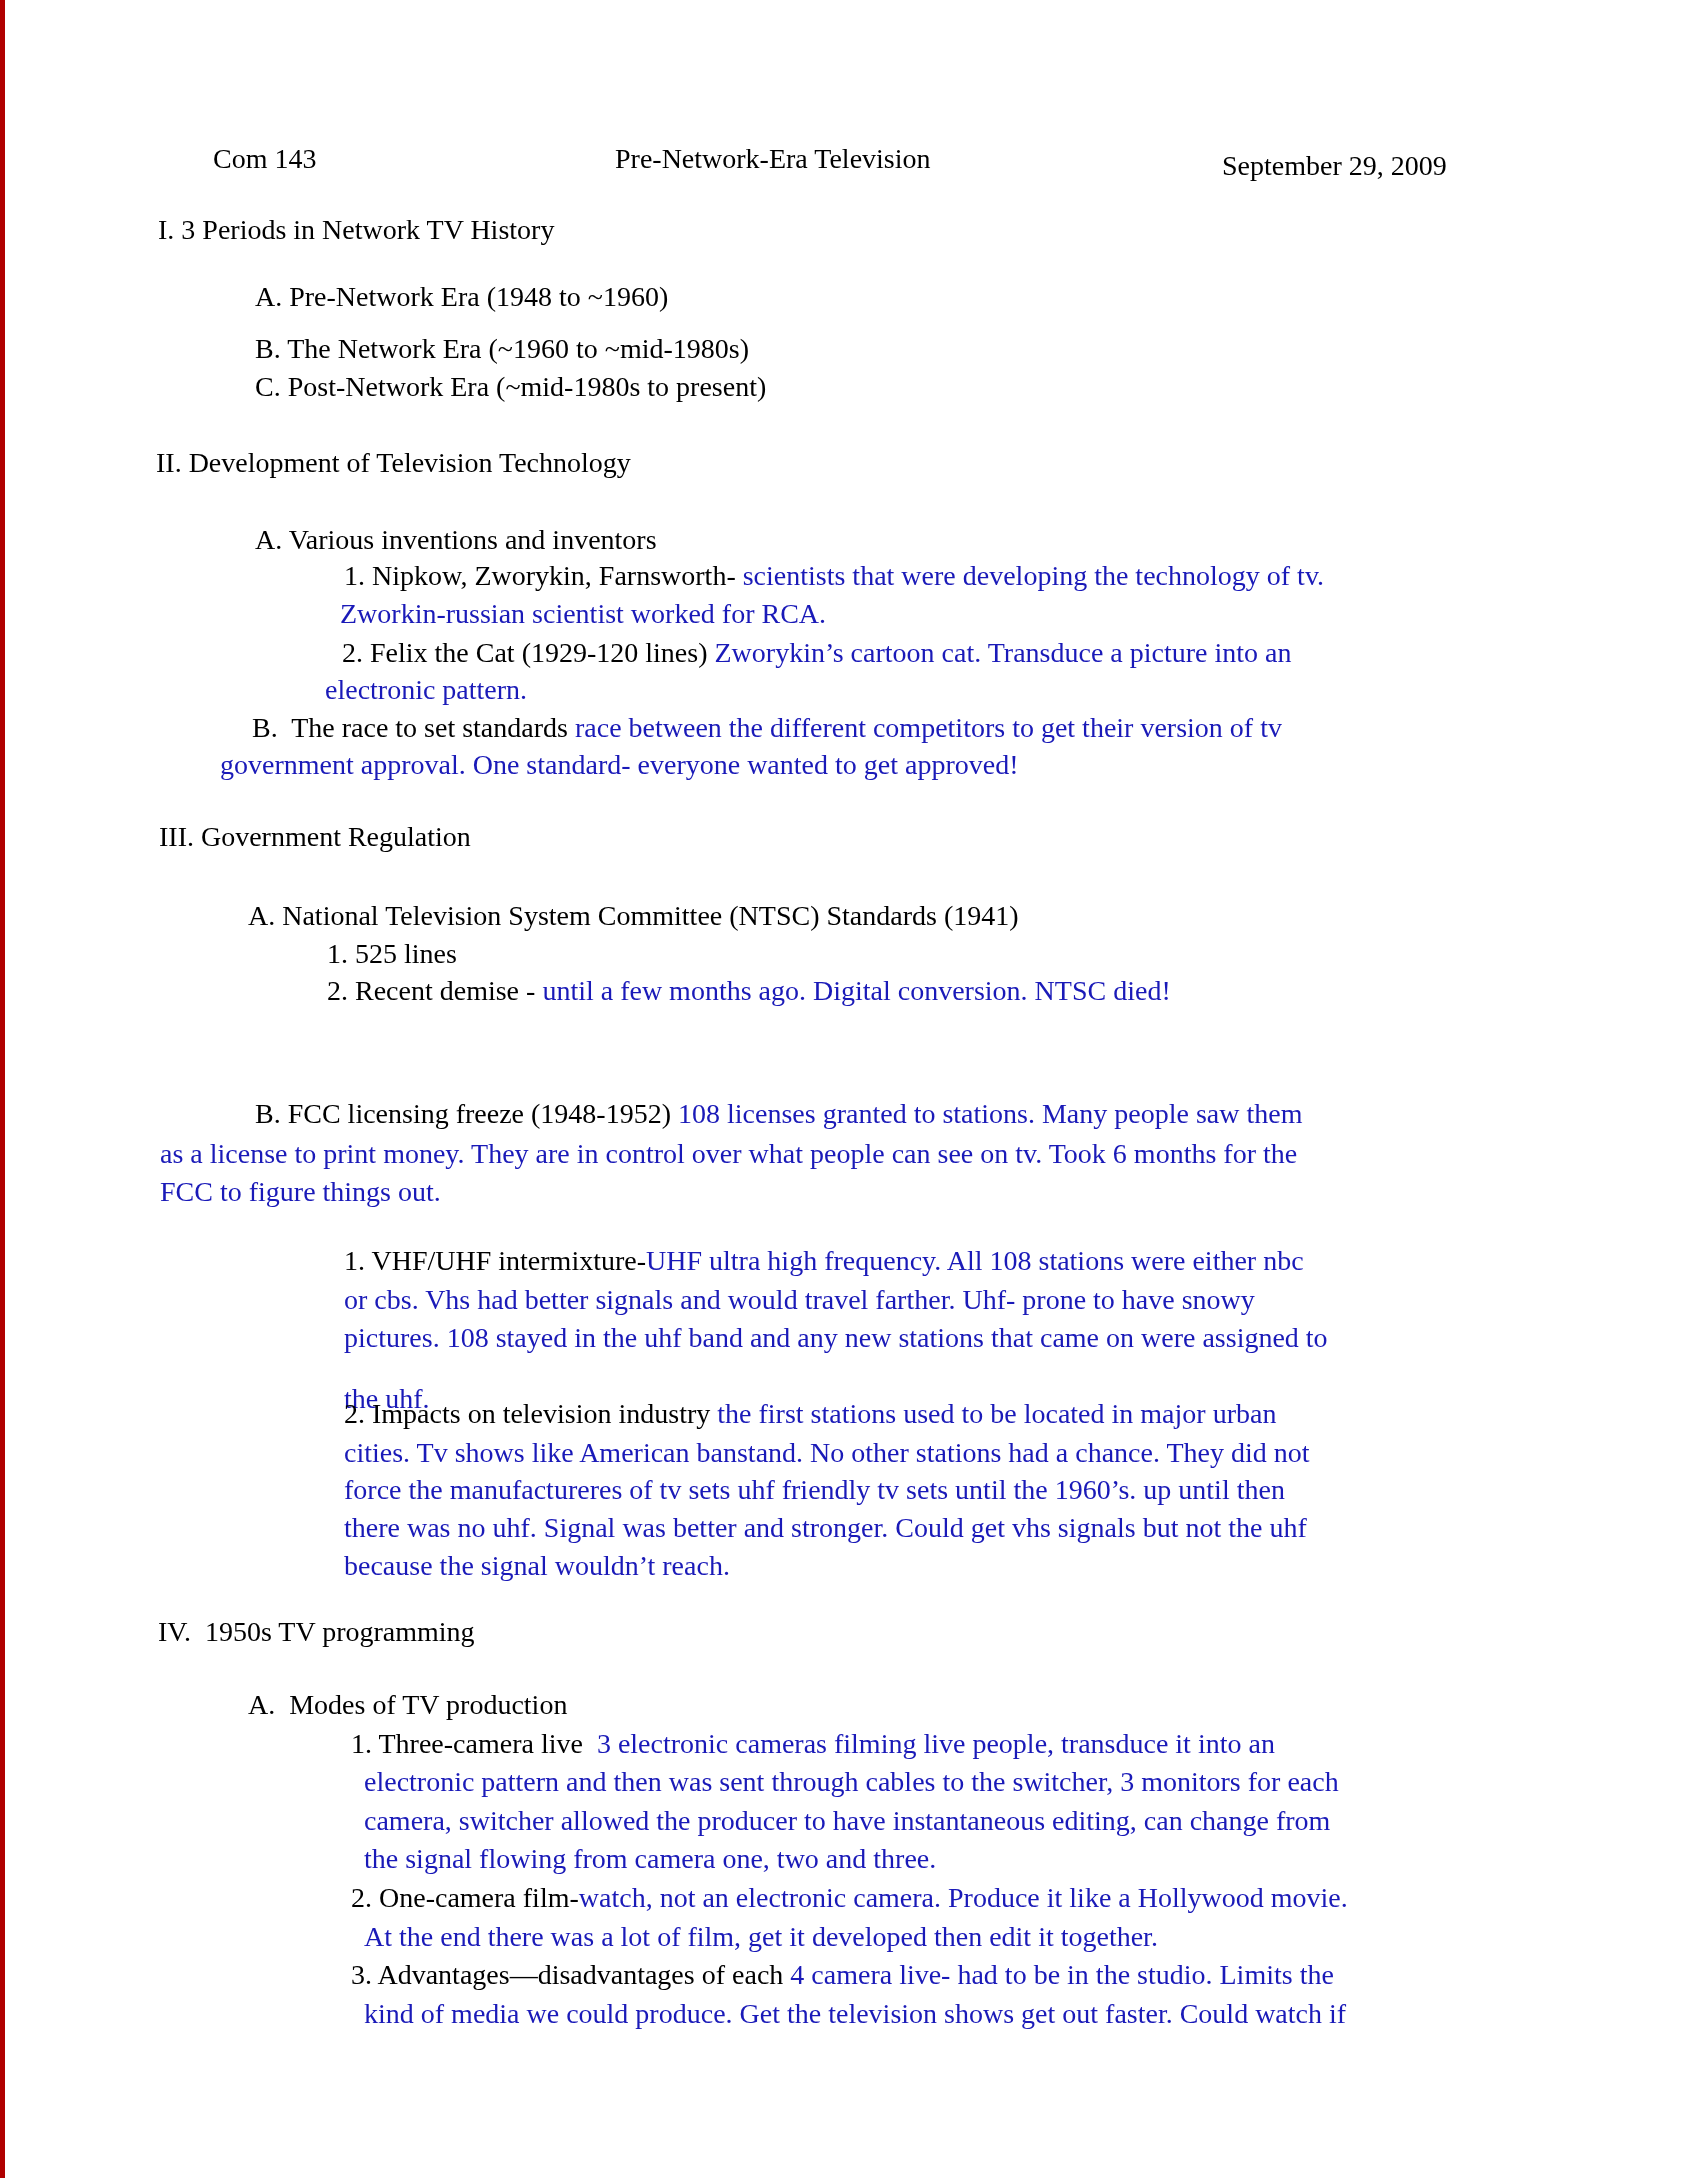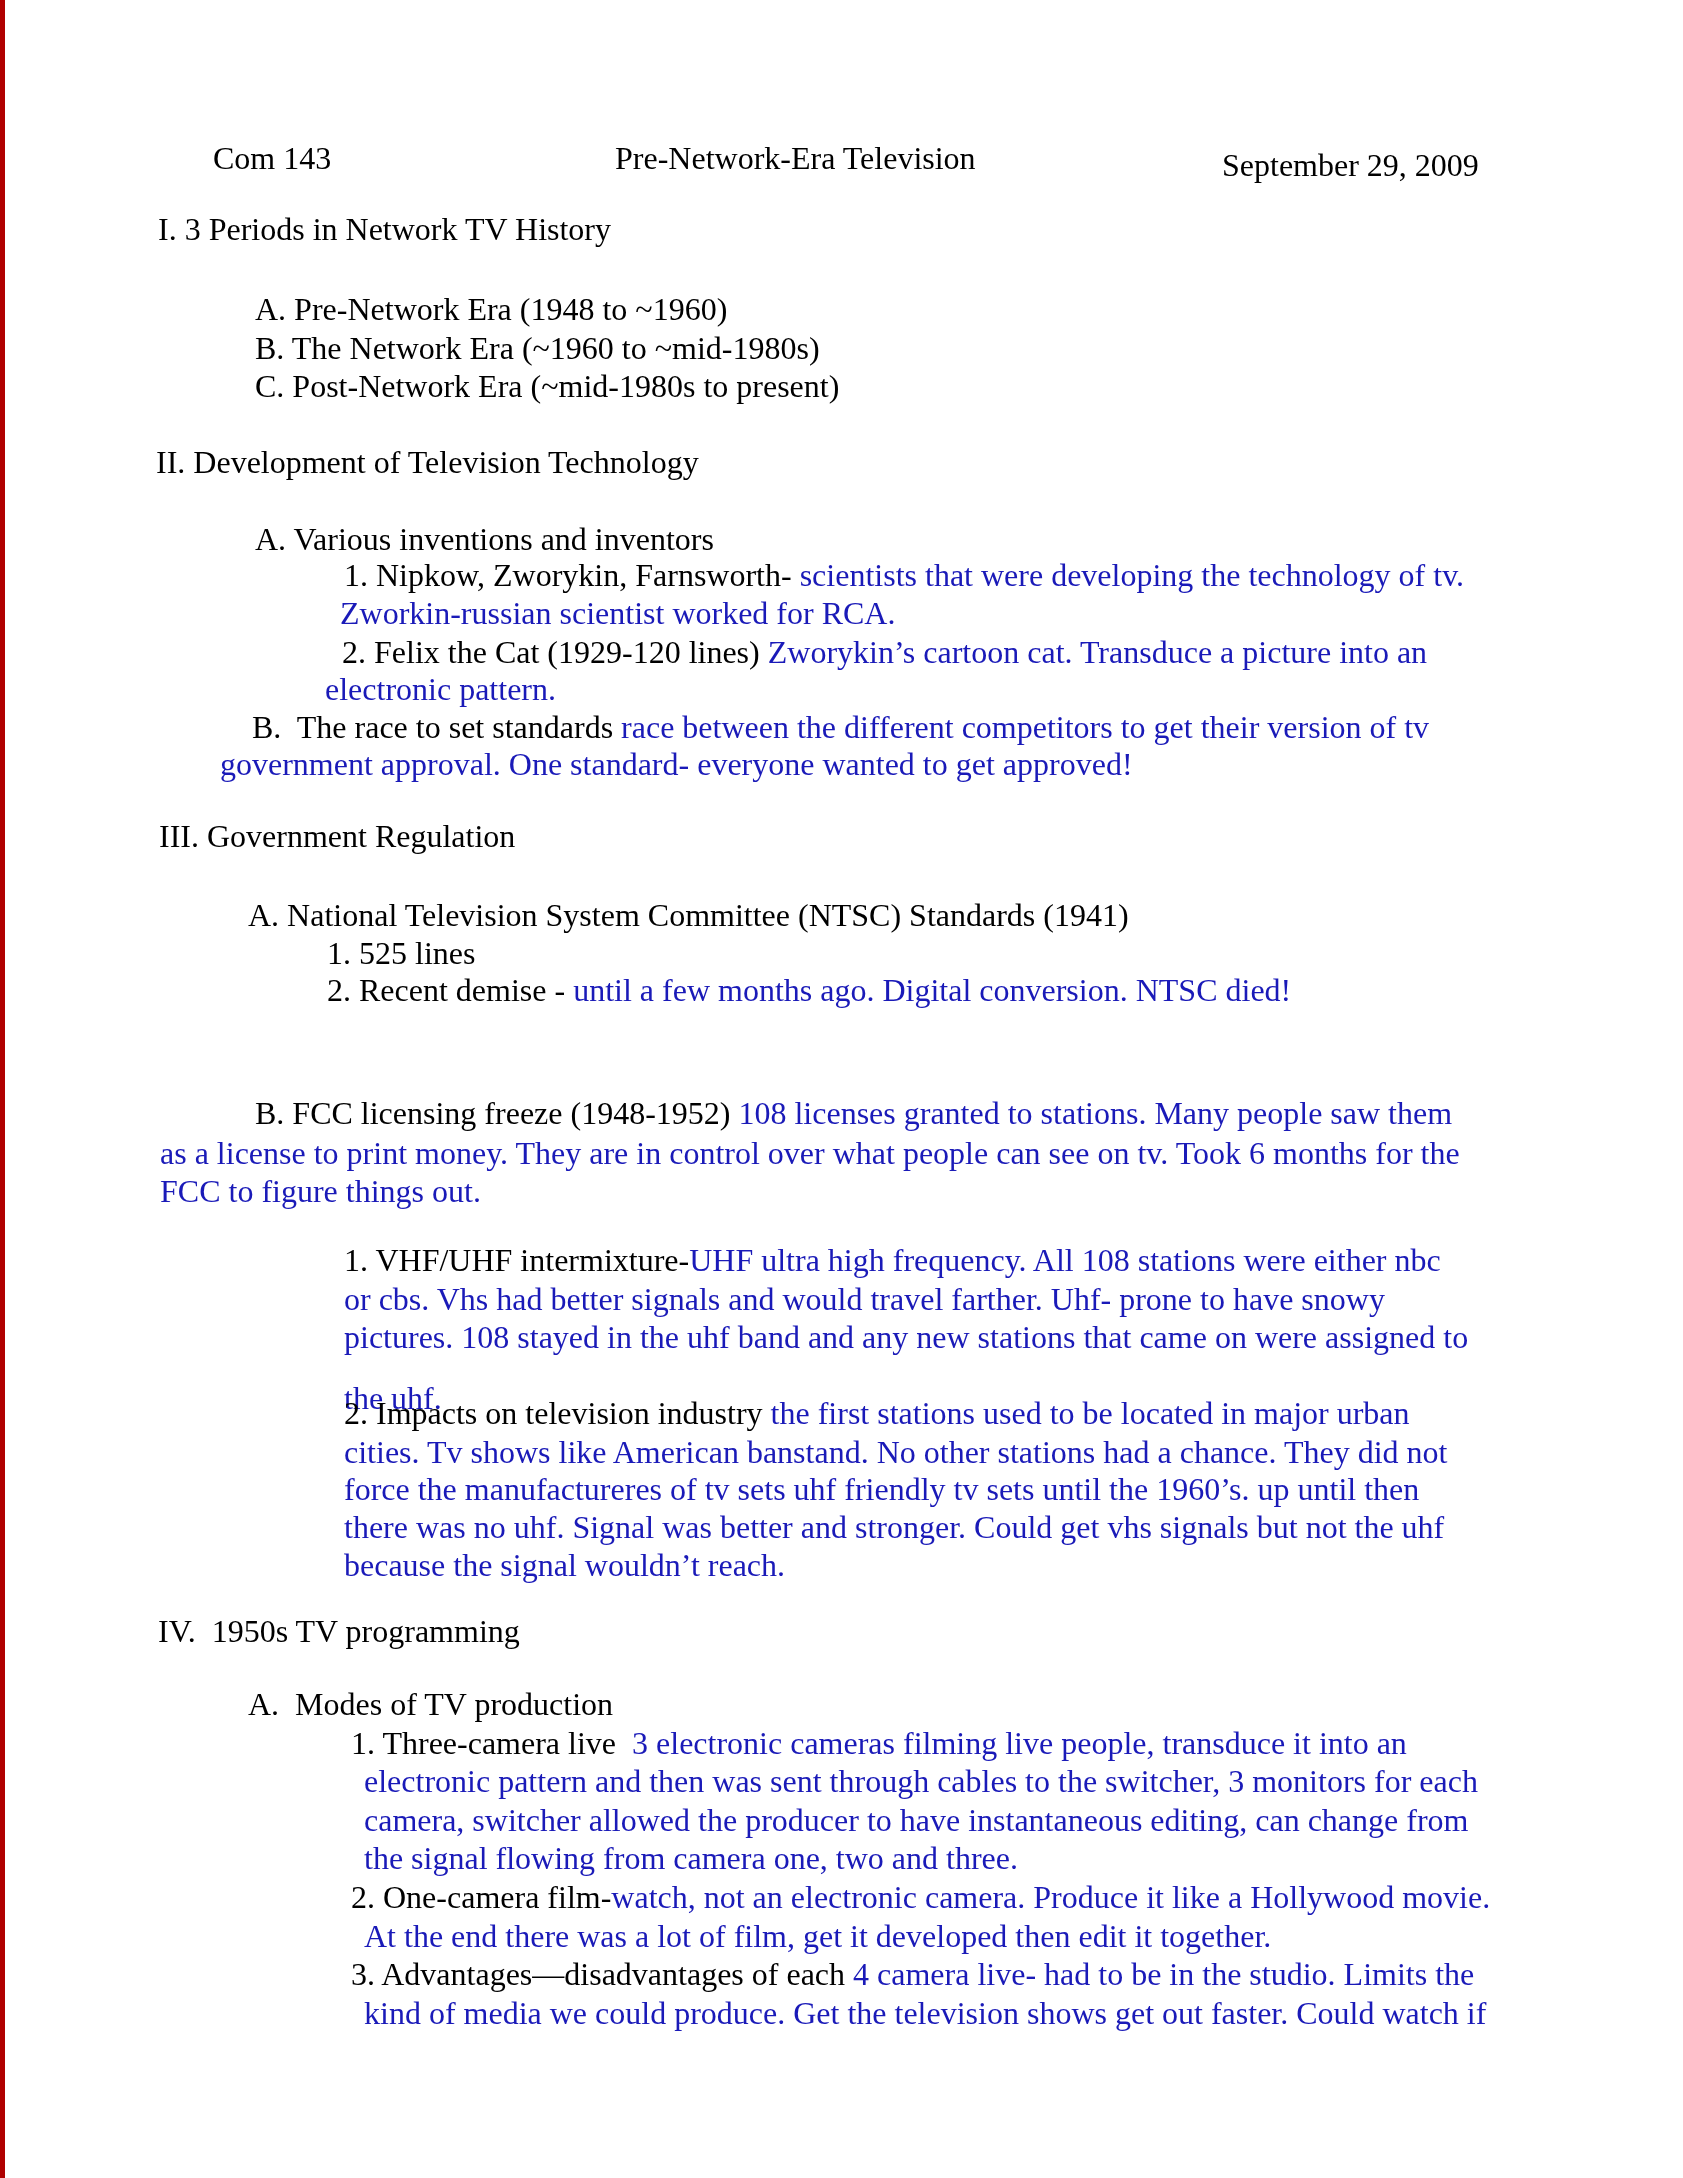--- a/index.html
+++ b/index.html
@@ -19,42 +19,42 @@
     width:1683px;height:2178px;
     background:var(--paper);
     overflow:hidden;
   }
   .scan-edge{
     position:absolute;left:0;top:0;bottom:0;width:5px;
     background:var(--edge);
   }
   .doc-line{
     position:absolute;
-    font-size:32px;
+    font-size:28px;
     line-height:39px;
     white-space:pre;
     color:var(--ink);
     letter-spacing:0px;
   }
   .seg-ink{color:var(--ink);}
   .seg-note{color:var(--note);}
 </style>
 </head>
 <body>
 
 <div class="page">
   <div class="scan-edge"></div>
 
   <div class="doc-line" style="top:139px;left:213px;">Com 143</div>
   <div class="doc-line" style="top:139px;left:615px;">Pre-Network-Era Television</div>
   <div class="doc-line" style="top:139px;left:1222px;margin-top:7px;">September 29, 2009</div>
 
   <div>
       <div class="doc-line" style="top: 210px; left: 158px;"><span class="seg-ink">I. 3 Periods in Network TV History</span></div>
-      <div class="doc-line" style="top: 290px; left: 255px; text-align: right;"><span class="seg-ink">A. Pre-Network Era (1948 to ~1960)</span></div>
+      <div class="doc-line" style="top: 277px; left: 255px; text-align: right;"><span class="seg-ink">A. Pre-Network Era (1948 to ~1960)</span></div>
       <div class="doc-line" style="top: 329px; left: 255px;"><span class="seg-ink">B. The Network Era (~1960 to ~mid-1980s)</span></div>
       <div class="doc-line" style="top: 367px; left: 255px;"><span class="seg-ink">C. Post-Network Era (~mid-1980s to present)</span></div>
       <div class="doc-line" style="top: 443px; left: 156px;"><span class="seg-ink">II. Development of Television Technology</span></div>
       <div class="doc-line" style="top: 520px; left: 255px;"><span class="seg-ink">A. Various inventions and inventors</span></div>
       <div class="doc-line" style="top: 556px; left: 344px;"><span class="seg-ink">1. Nipkow, Zworykin, Farnsworth- </span><span class="seg-note">scientists that were developing the technology of tv.</span></div>
       <div class="doc-line" style="top: 594px; left: 340px; text-align: center;"><span class="seg-note">Zworkin-russian scientist worked for RCA.</span></div>
       <div class="doc-line" style="top: 633px; left: 342px;"><span class="seg-ink">2. Felix the Cat (1929-120 lines) </span><span class="seg-note">Zworykin’s cartoon cat. Transduce a picture into an</span></div>
       <div class="doc-line" style="top: 670px; left: 325px;"><span class="seg-note">electronic pattern.</span></div>
       <div class="doc-line" style="top: 708px; left: 252px;"><span class="seg-ink">B.  The race to set standards </span><span class="seg-note">race between the different competitors to get their version of tv</span></div>
       <div class="doc-line" style="top: 745px; left: 220px;"><span class="seg-note">government approval. One standard- everyone wanted to get approved!</span></div>

